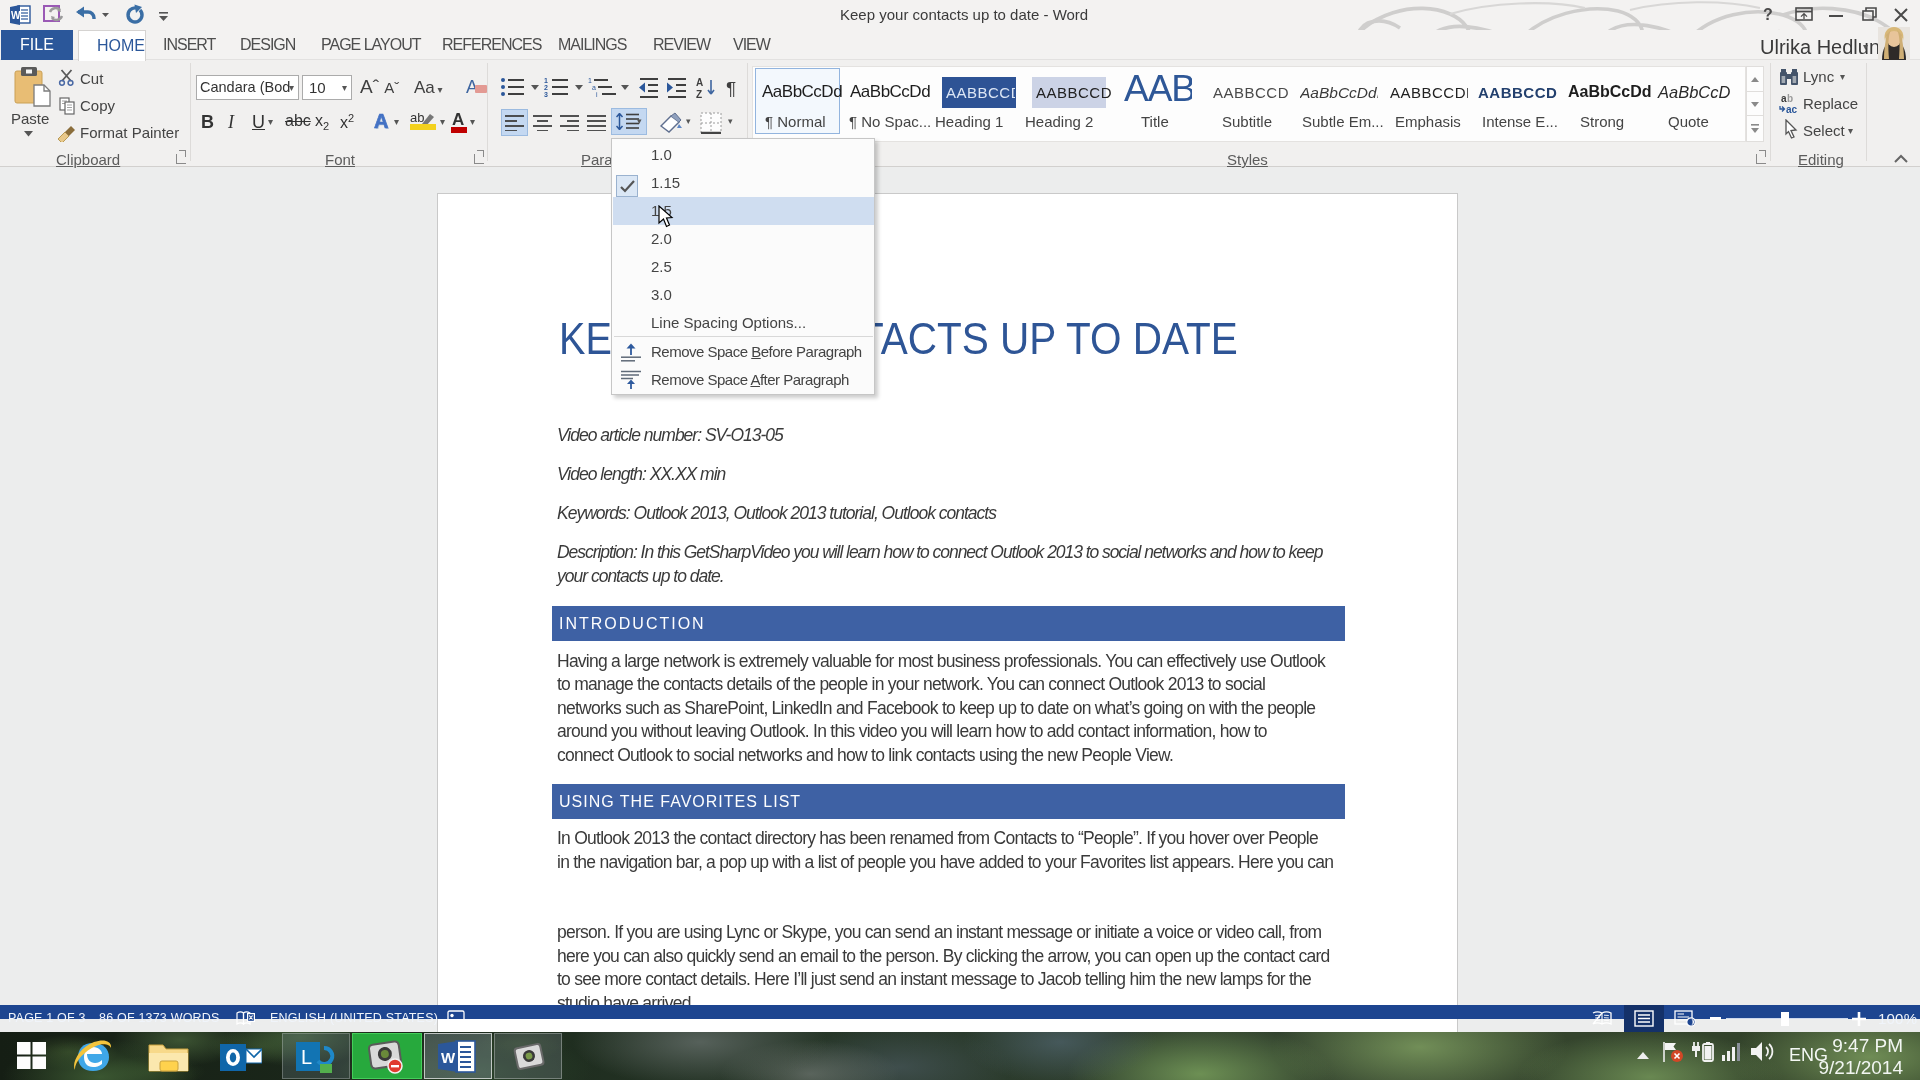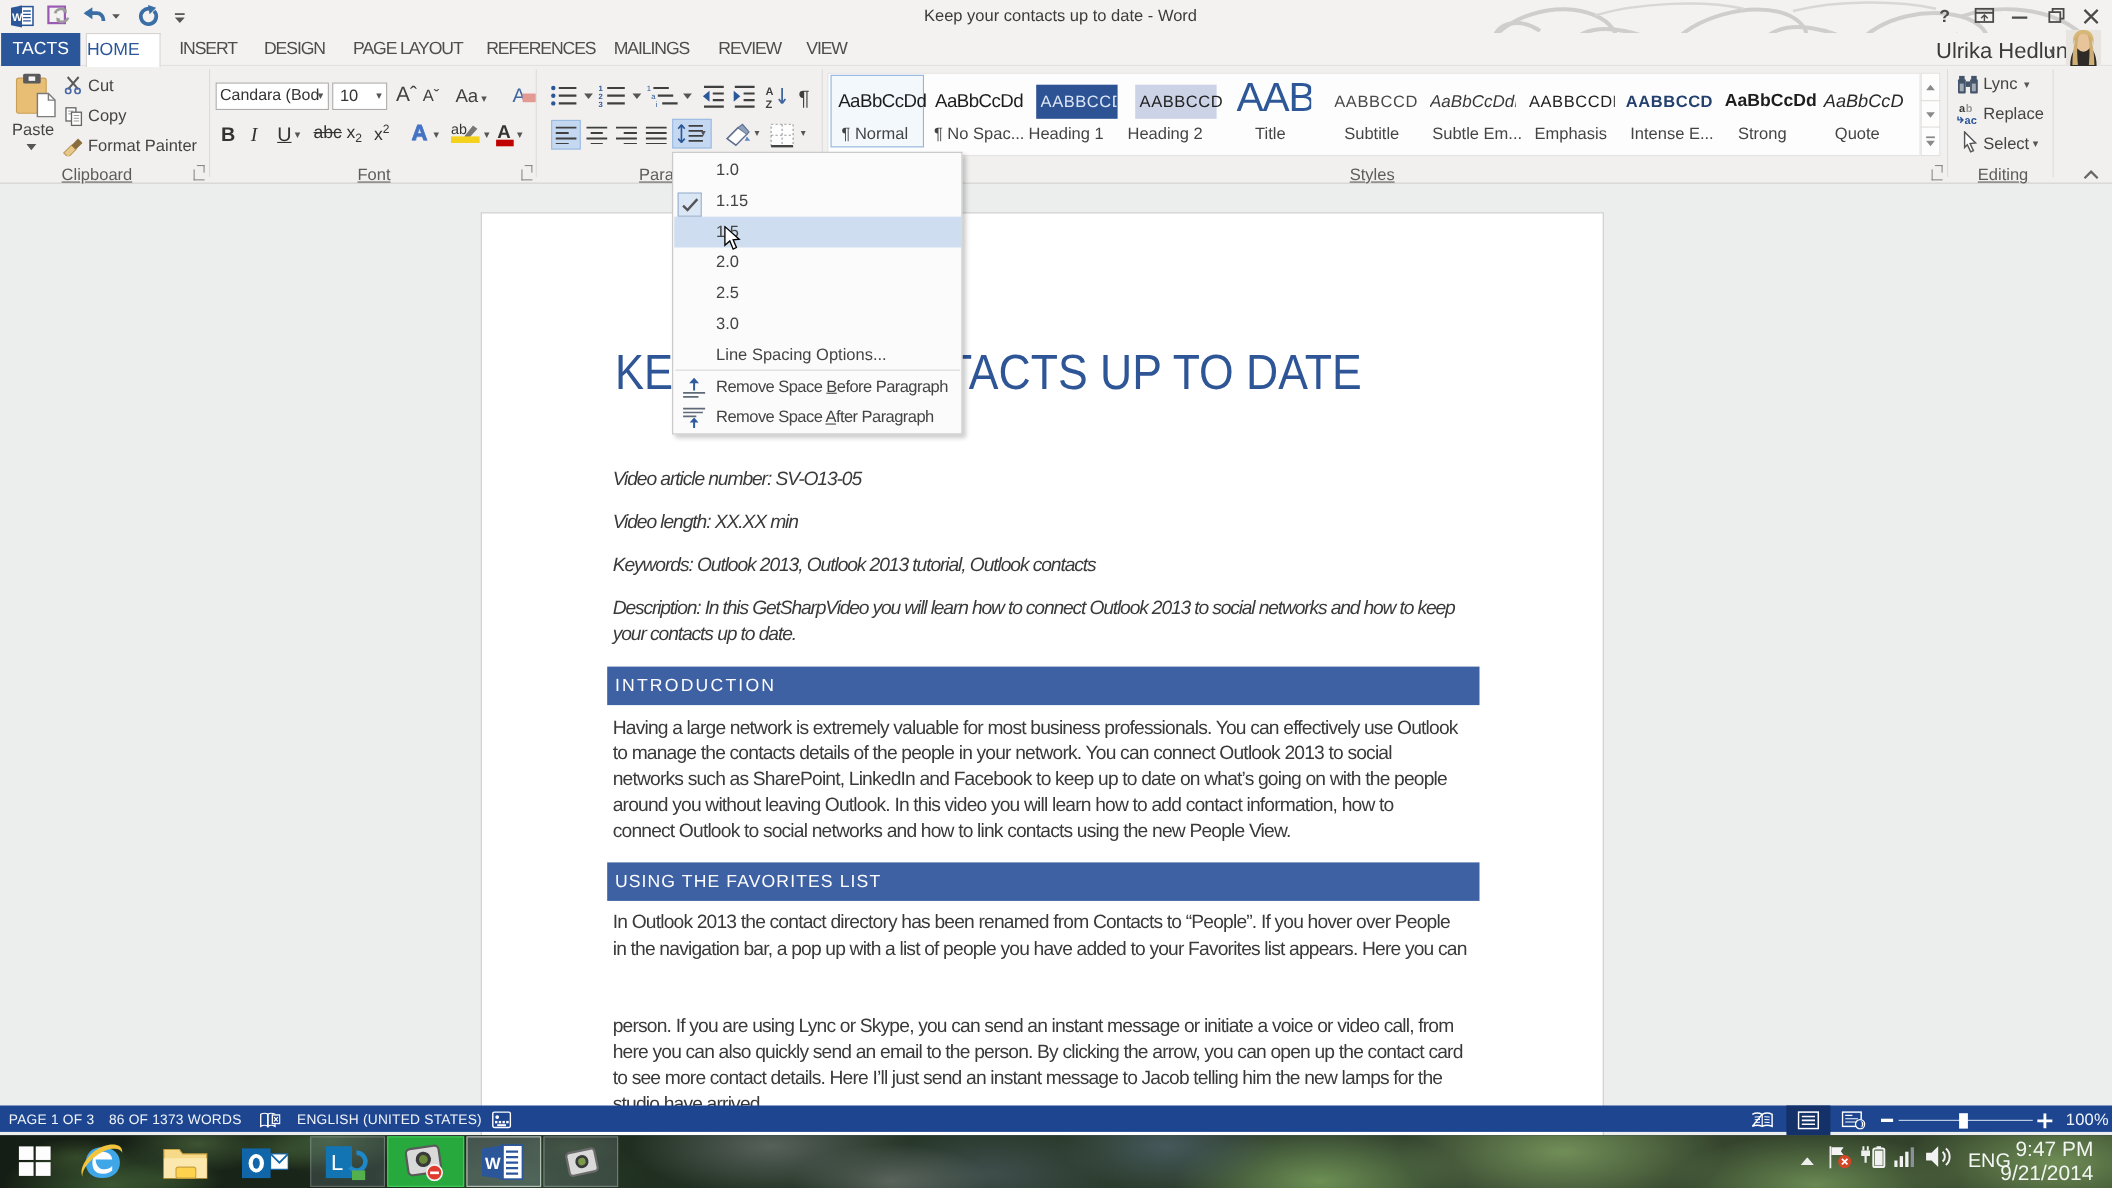--- a/index.html
+++ b/index.html
@@ -9,21 +9,21 @@
   .nw { white-space:nowrap; }
 
   
   #titlebar { left:0; top:0; width:1920px; height:30px; background:#f3f2f1; }
   #tabrow   { left:0; top:30px; width:1920px; height:30px; background:#f3f2f1; border-bottom:1px solid #e2e1e0; }
   #ribbon   { left:0; top:60px; width:1920px; height:107px; background:#f1f0ef; border-bottom:1px solid #d2d0ce; }
   .wtitle { font-size:15px; color:#3b3b3b; }
 
   .tab { position:absolute; top:30px; height:30px; line-height:30px; font-size:16px; color:#4e4e4e; letter-spacing:-1.0px; }
   #filetab { left:1px; top:30px; width:72px; height:30px; background:#2b579a; color:#fff; text-align:center; line-height:30px; font-size:16px; }
-  #hometab { left:78px; top:30px; width:68px; height:31px; background:#fff; border:1px solid #d5d3d1; border-bottom:none; color:#2b579a; text-align:left; line-height:30px; font-size:16px; }
+  #hometab { left:78px; top:30px; width:68px; height:31px; background:#fff; border:1px solid #d5d3d1; border-bottom:none; color:#2b579a; text-align:right; line-height:30px; font-size:16px; }
 
   .gsep { position:absolute; top:63px; width:1px; height:98px; background:#dddbd9; }
   .glabel { position:absolute; top:151px; font-size:15px; color:#5c5c5c;text-decoration:underline; }
   .dlauncher { position:absolute; width:10px; height:10px; border-left:1px solid #8a8a8a; border-bottom:1px solid #8a8a8a; }
   .dlauncher:after { content:""; position:absolute; left:2px; top:-4px; width:6px; height:6px; border-right:1px solid #8a8a8a; border-top:1px solid #8a8a8a; }
   .rlbl { font-size:15px; color:#444; }
 
   
   .selbtn { background:#c4d8f1; border:1px solid #9cbbe0; }
 
@@ -33,21 +33,21 @@
   .doct { color:#2e5596; }
   .bar { position:absolute; left:114px; width:793px; height:35px; background:#3e61a4; color:#fdfdfe; font-size:16px; line-height:35px; padding-left:7px; }
   .bodyline { position:absolute; left:119px; white-space:nowrap; font-size:17.5px; color:#3a3a3a; letter-spacing:-0.75px; }
   .metaline { position:absolute; left:119px; white-space:nowrap; font-size:17.5px; color:#3a3a3a; font-style:italic; letter-spacing:-1.0px; }
 
   
   #menu { left:611px; top:138px; width:264px; height:257px; background:#fbfbfb; border:1px solid #c6c6c6; box-shadow:3px 3px 4px rgba(0,0,0,0.2); z-index:50; }
   .mi { position:absolute; left:39px; font-size:15px; color:#444; white-space:nowrap; }
 
   
-  #statusbar { left:0; top:1005px; width:1920px; height:24px; background:#1d4590; color:#fff; z-index:60; }
+  #statusbar { left:0; top:1005px; width:1920px; height:14px; background:#1d4590; color:#fff; z-index:60; }
   .st { position:absolute; top:0; height:27px; line-height:27px; font-size:12.5px; color:#f0f4fa; letter-spacing:0.2px; }
 
   
   #taskbar { left:0; top:1032px; width:1920px; height:48px; background:#1f2b33; z-index:60; overflow:hidden; }
   .tbtxt { position:absolute; color:#f2f6f2; font-size:17px; }
 </style>
 </head>
 <body>
 
 <div class="abs" id="titlebar"></div>
@@ -119,21 +119,21 @@
 <svg class="abs" style="left:1878px;top:27px;z-index:2" width="32" height="33" viewBox="0 0 32 33">
   <rect width="32" height="33" fill="#e8e4df"></rect>
   <path d="M4,33 C4,22 8,14 16,14 C24,14 28,22 28,33 Z" fill="#2e2a28"></path>
   <ellipse cx="16" cy="11" rx="7.5" ry="9" fill="#e8c49a"></ellipse>
   <path d="M7,14 C5,5 10,0 16,0 C22,0 27,5 25,14 C24,7 20,4 16,4 C12,4 8,7 7,14 Z" fill="#d8b878"></path>
   <path d="M6,32 C6,18 9,10 8,8 L13,3 C10,8 10,20 11,32 Z" fill="#cfae74"></path>
   <path d="M26,32 C26,18 23,10 24,8 L19,3 C22,8 22,20 21,32 Z" fill="#cfae74"></path>
 </svg>
 
 <div class="abs" id="tabrow"></div>
-<div class="abs" id="filetab" style="z-index:2">TACTS</div>
+<div class="abs" id="filetab" style="z-index:2">FILE</div>
 <div class="abs" id="hometab" style="z-index:3">HOME</div>
 <div class="tab" style="left:163px;z-index:2">INSERT</div>
 <div class="tab" style="left:240px;z-index:2">DESIGN</div>
 <div class="tab" style="left:321px;z-index:2">PAGE LAYOUT</div>
 <div class="tab" style="left:442px;z-index:2">REFERENCES</div>
 <div class="tab" style="left:558px;z-index:2">MAILINGS</div>
 <div class="tab" style="left:653px;z-index:2">REVIEW</div>
 <div class="tab" style="left:733px;z-index:2">VIEW</div>
 
 <div class="abs" id="ribbon"></div>

